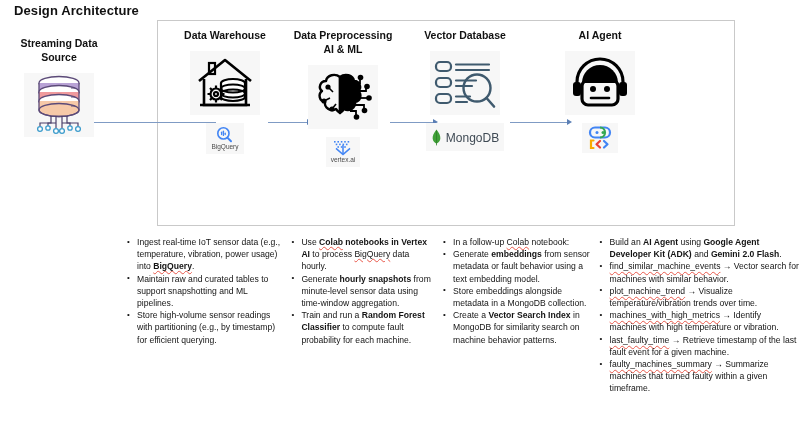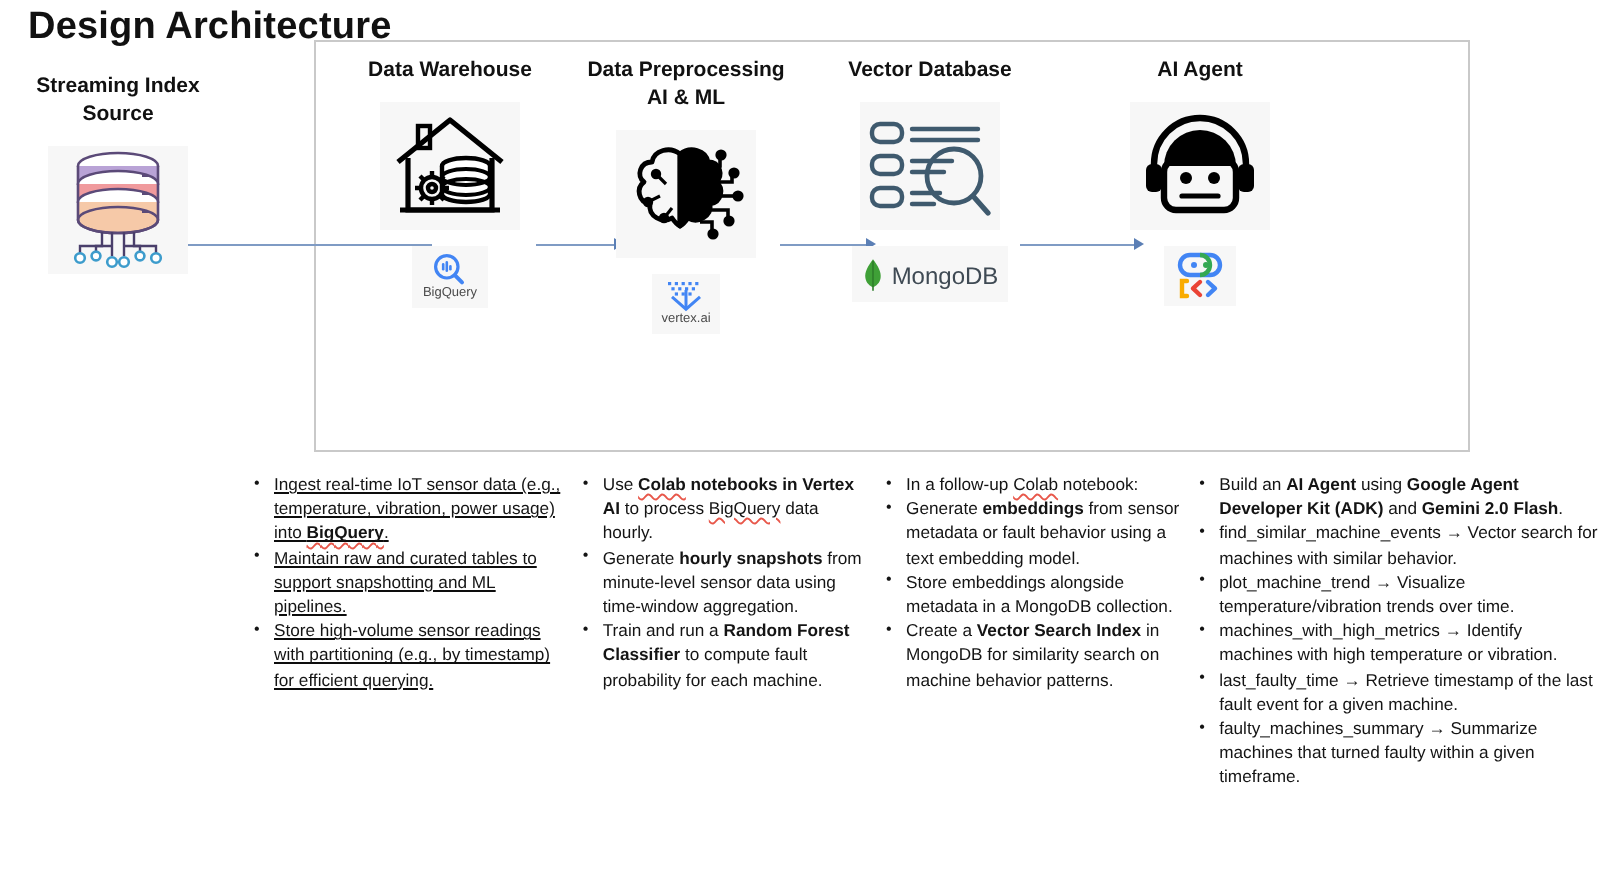--- a/index.html
+++ b/index.html
@@ -12,21 +12,21 @@
     height: 439px;
     position: relative;
     font-family: "Liberation Sans", sans-serif;
     color: #0d0d0d;
     overflow: hidden;
   }
   .page-title {
     position: absolute;
     left: 14px;
     top: 3px;
-    font-size: 19px;
+    font-size: 13px;
     font-weight: bold;
     letter-spacing: .1px;
     color: #111111;
   }
 
   
   .diagram-box {
     position: absolute;
     left: 157px;
     top: 20px;
@@ -124,21 +124,21 @@
     position: absolute;
     left: 0;
     top: 236px;
     width: 806px;
     display: flex;
   }
   .col {
     padding-right: 6px;
     box-sizing: border-box;
   }
-  #col-1 { width: 168px; margin-left: 126px; text-decoration: underline; }
+  #col-1 { width: 168px; margin-left: 126px; }
   #col-2 { width: 155px; }
   #col-3 { width: 160px; }
   #col-4 { width: 212px; }
 
   ul.bullets {
     list-style: none;
     margin: 0;
     padding: 0;
   }
   ul.bullets li {
@@ -161,20 +161,21 @@
   .sp {
     
     text-decoration: underline;
     text-decoration-style: wavy;
     text-decoration-color: #e8574a;
     text-decoration-thickness: .5px;
     text-underline-offset: 1px;
     text-align: center;
   }
   .tool {
+    text-decoration: underline;
     text-decoration-style: wavy;
     text-decoration-color: #e8574a;
     text-decoration-thickness: .5px;
     text-underline-offset: 1.5px;
   }
 
   svg { display: block; }
 </style>
 </head>
 <body>
@@ -193,21 +194,21 @@
 <div class="arrow" id="arrow-pre-vec">
   <div class="shaft"></div>
     <div class="head"></div>
 </div>
 <div class="arrow" id="arrow-vec-agent">
   <div class="shaft"></div>
     <div class="head"></div>
 </div>
 
 <div class="stage" id="stage-source">
-  <div class="stage-title">Streaming Index
+  <div class="stage-title">Streaming Data
 Source</div>
   <div class="icon-plate">
     <svg width="56" height="62" viewBox="0 0 56 62">
       <ellipse cx="28" cy="9" rx="20" ry="6.5" fill="#ffffff" stroke="#5b4a78" stroke-width="1.3"></ellipse>
       <path d="M8 9 v9 a20 6.5 0 0 0 40 0 v-9" fill="#b9a3d6" stroke="#5b4a78" stroke-width="1.3"></path>
       <ellipse cx="28" cy="18" rx="20" ry="6.5" fill="#ffffff" stroke="#5b4a78" stroke-width="1.3"></ellipse>
       <path d="M8 18 v9 a20 6.5 0 0 0 40 0 v-9" fill="#f09a9d" stroke="#5b4a78" stroke-width="1.3"></path>
       <ellipse cx="28" cy="27" rx="20" ry="6.5" fill="#ffffff" stroke="#5b4a78" stroke-width="1.3"></ellipse>
       <path d="M8 27 v9 a20 6.5 0 0 0 40 0 v-9" fill="#f6c9a8" stroke="#5b4a78" stroke-width="1.3"></path>
       <ellipse cx="28" cy="36" rx="20" ry="6.5" fill="none" stroke="#5b4a78" stroke-width="1.3"></ellipse>

